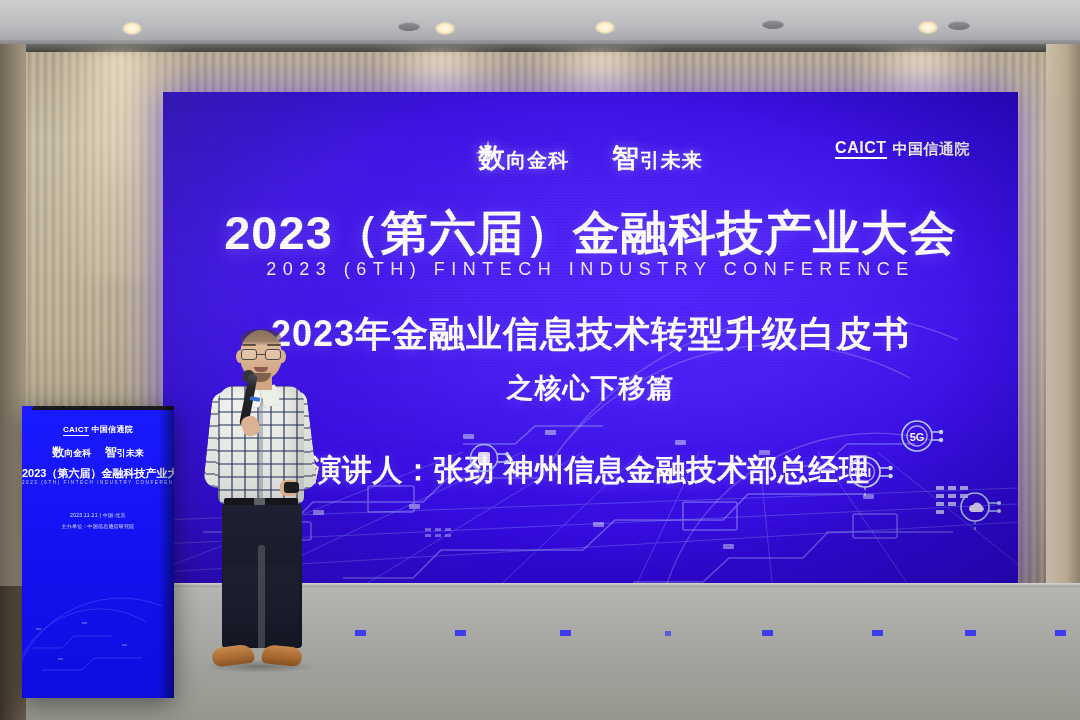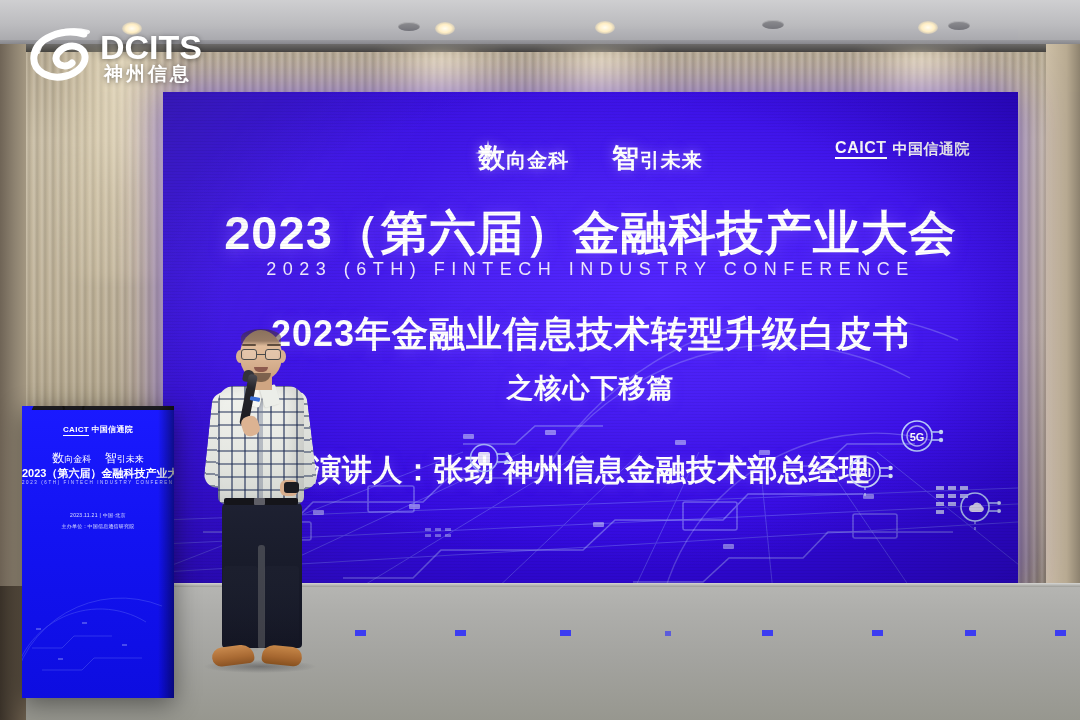--- a/index.html
+++ b/index.html
@@ -165,22 +165,22 @@
     position:absolute; right:0; top:0; width:16px; height:100%;
     background:linear-gradient(90deg,rgba(0,0,0,0.0),rgba(0,0,0,0.45));
   }
   .podium-caict {
     position:absolute; left:0; top:18px; width:100%;
     text-align:center; color:#fff; font-size:8px; font-weight:700;
     letter-spacing:0.3px;
   }
   .podium-caict u { text-decoration:none; border-bottom:1px solid #fff; padding-bottom:1px; }
   .podium-tag {
-    position:absolute; left:0; top:44px; width:100%;
-    text-align:center; color:#fff; font-size:12px; font-weight:400;
+    position:absolute; left:0; top:38px; width:100%;
+    text-align:center; color:#fff; font-size:12px; font-weight:700;
   }
   .podium-tag .sm { font-size:9px; }
   .podium-title {
     position:absolute; left:0; top:60px; width:100%;
     text-align:center; color:#fff; font-size:11px; font-weight:800;
     white-space:nowrap;
   }
   .podium-en {
     position:absolute; left:0; top:74px; width:100%;
     text-align:center; color:#ccd0ff; font-size:4.5px; letter-spacing:1.6px;
@@ -608,22 +608,14 @@
     <div class="goatee"></div>
 
     <div class="mic-head"></div>
     <div class="mic"></div>
     <div class="mic-band"></div>
     <div class="hand-l"></div>
     <div class="clicker"></div>
     <div class="hand-r"></div>
   </div>
 
-  <div class="watermark">
-    <svg class="wm-swirl" viewBox="0 0 68 58">
-      <path d="M56 8 C34 2, 8 12, 6 30 C4 46, 22 54, 38 50 C50 47, 58 38, 57 30 C56 22, 47 18, 38 21 C30 24, 26 31, 29 36 C32 41, 40 41, 44 37" stroke="#ffffff" stroke-width="7" fill="none" stroke-linecap="round"></path>
-      <path d="M60 6 C40 0, 14 8, 10 26" stroke="#ffffff" stroke-width="4" fill="none" stroke-linecap="round" opacity="0.9"></path>
-    </svg>
-    <div class="wm-text">DCITS</div>
-    <div class="wm-cn">神州信息</div>
-  </div>
 
 </div>
 
 </body></html>

